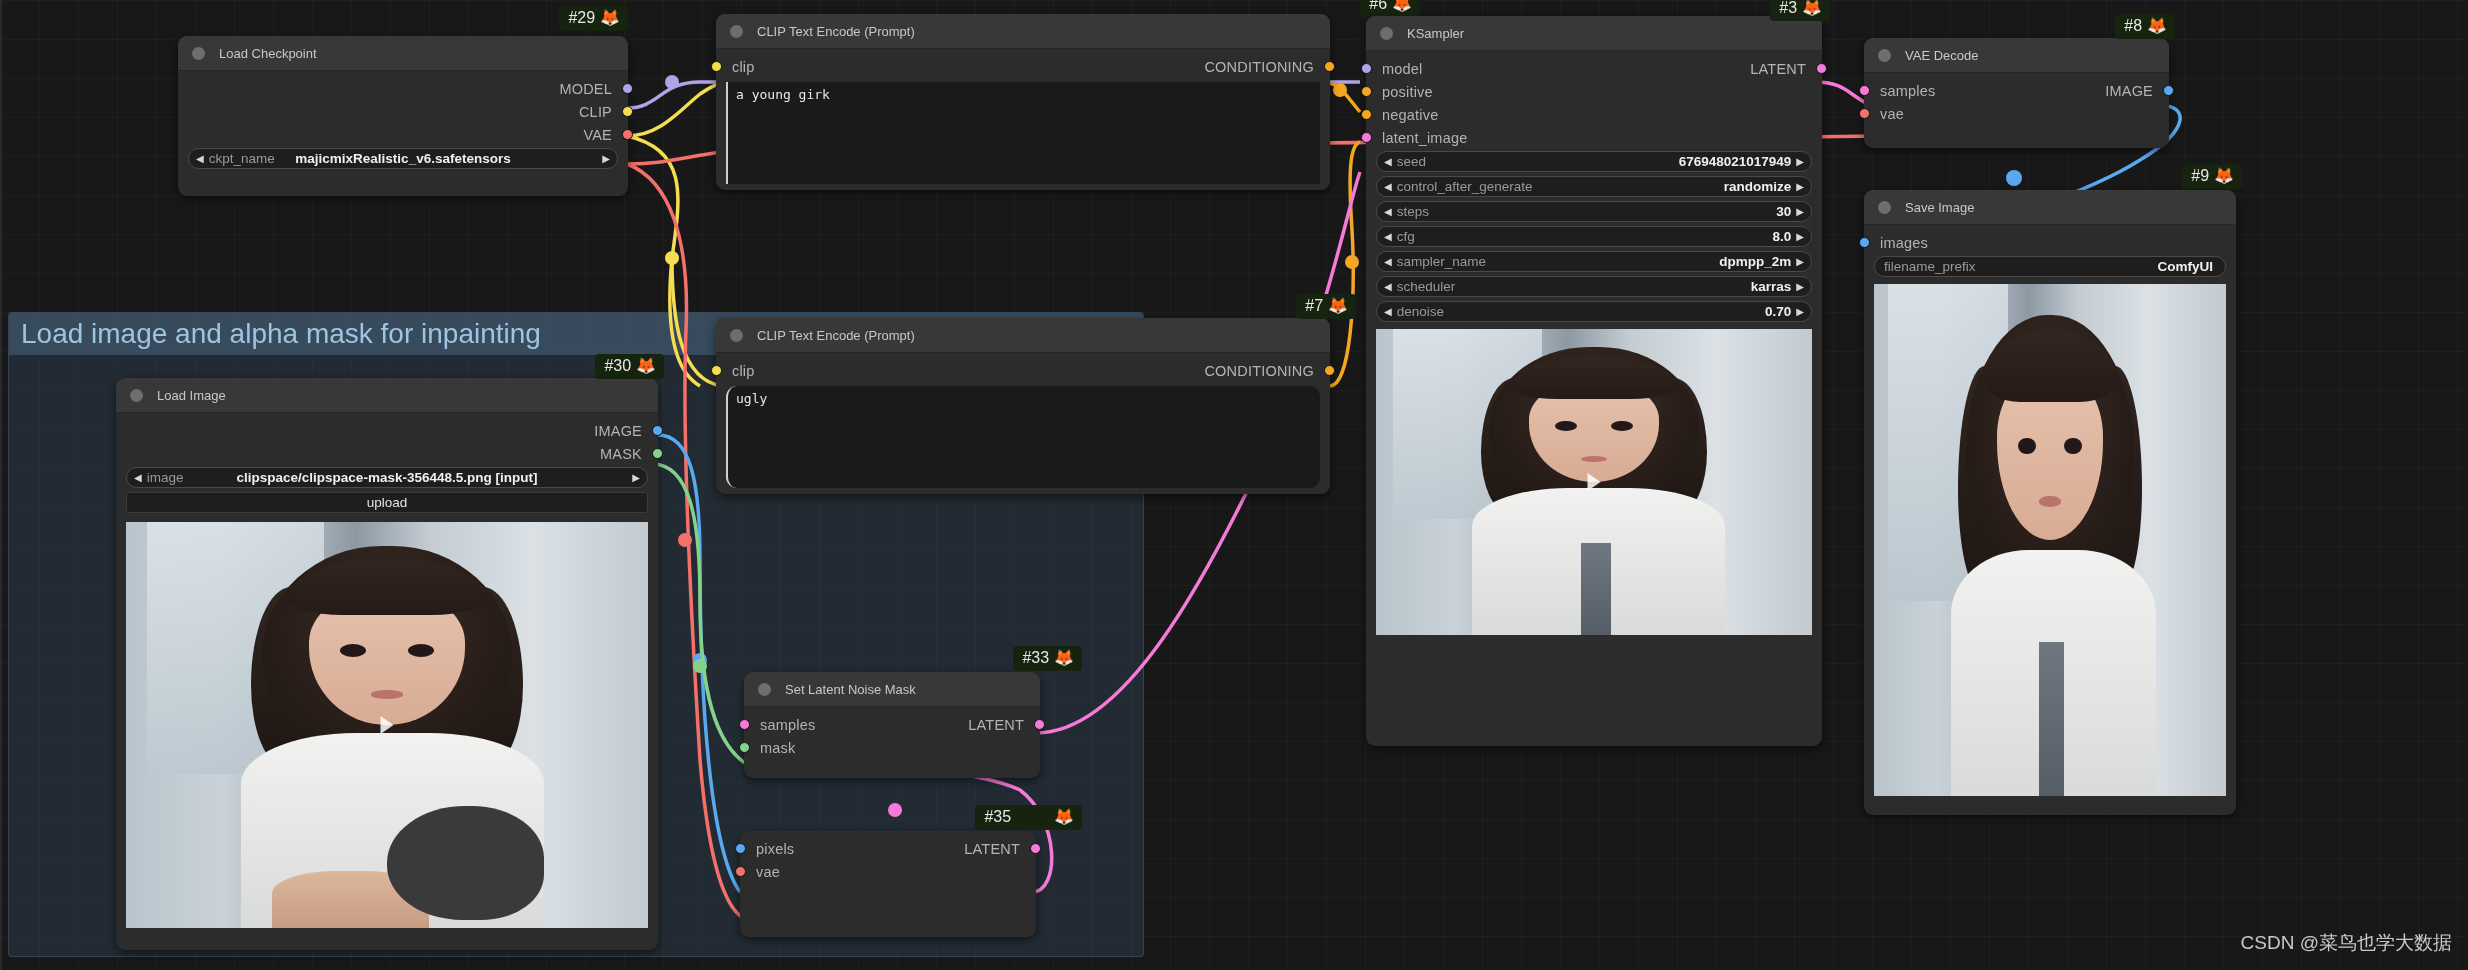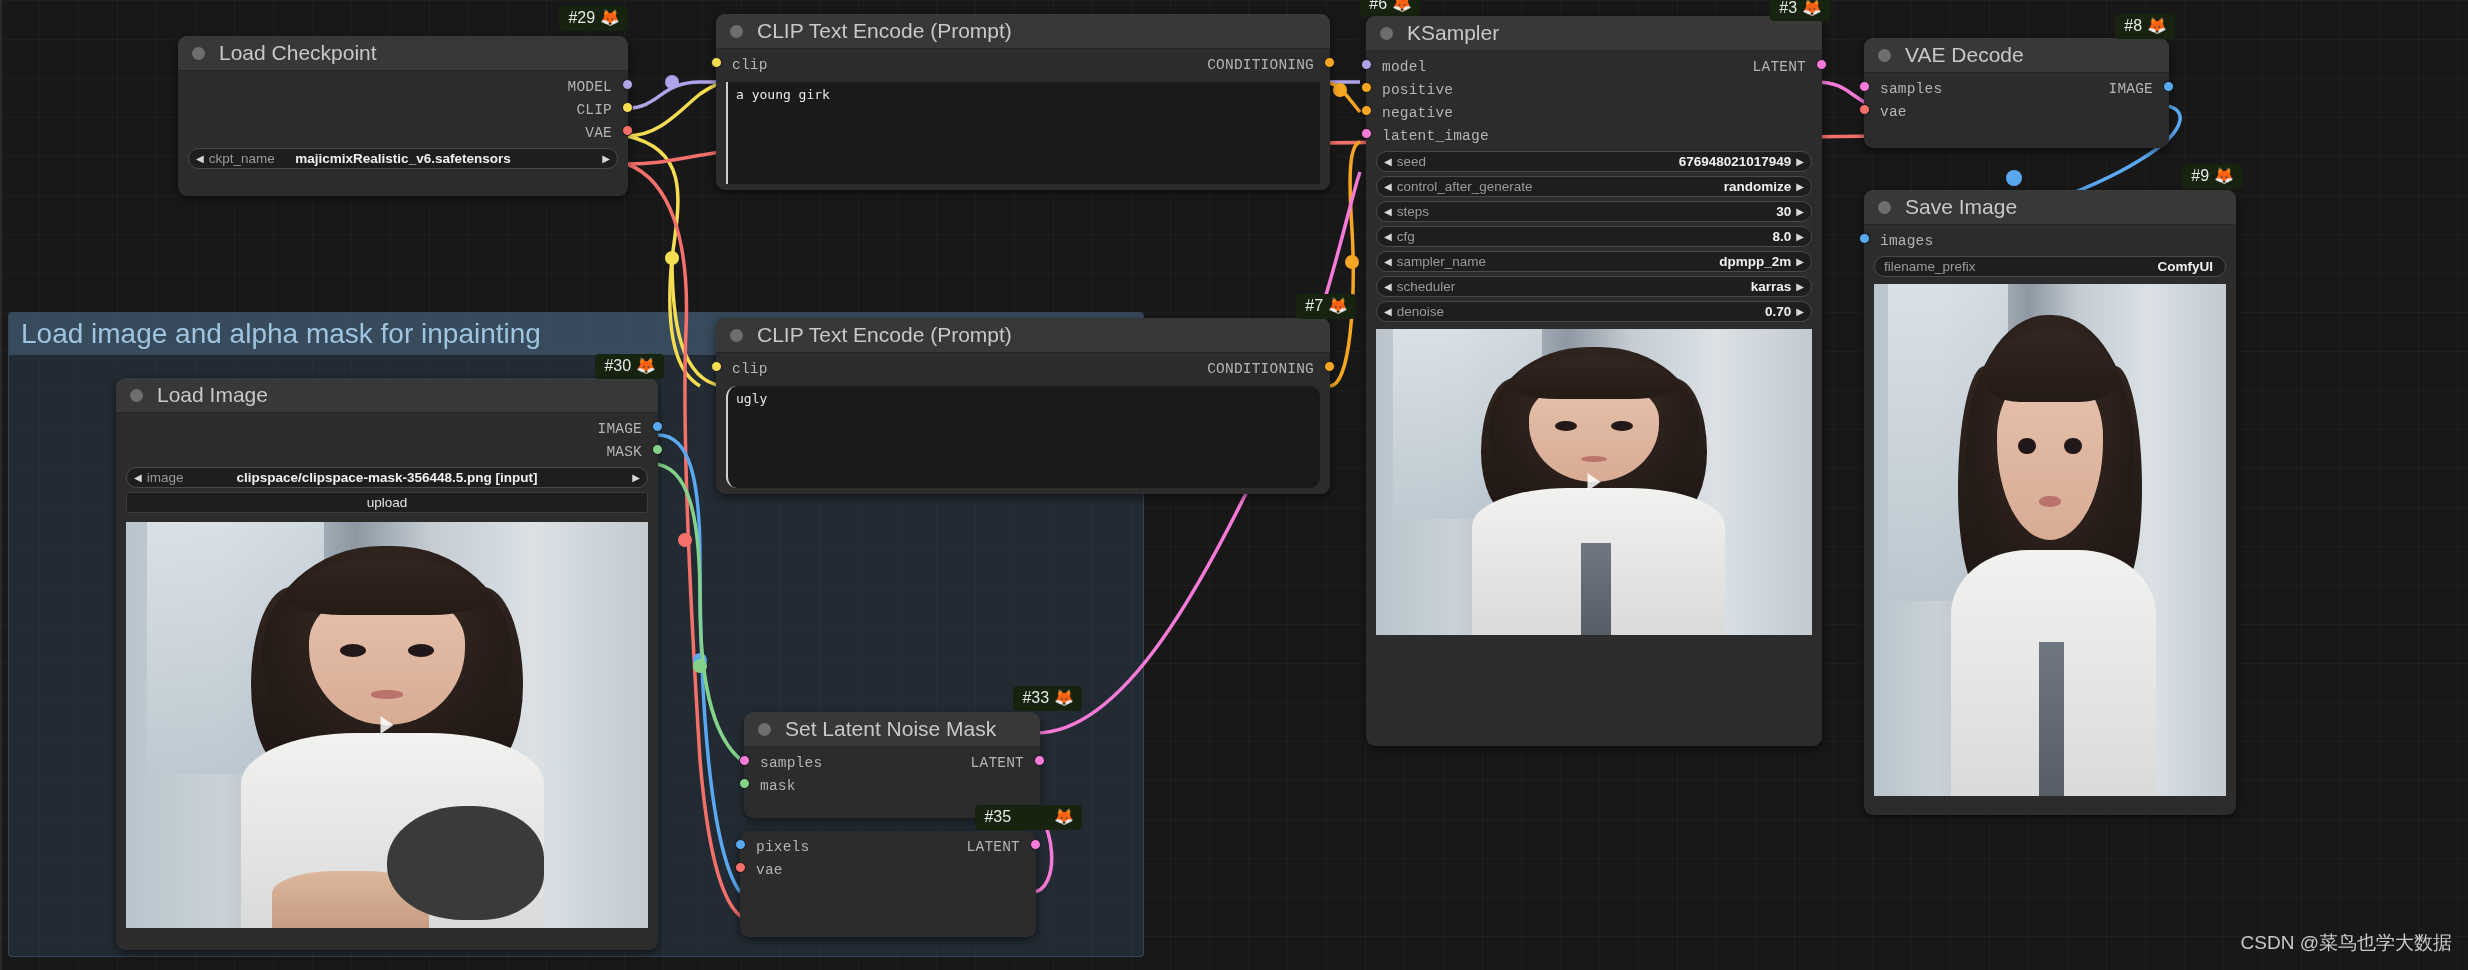--- a/index.html
+++ b/index.html
@@ -57,21 +57,21 @@
     border-bottom: 1px solid #252525;
   }
   .node-dot {
     width: 13px; height: 13px;
     border-radius: 50%;
     background: #6e6e6e;
     margin-right: 14px;
     flex: none;
   }
   .node-title {
-    font-size: 21px;
+    font-size: 13px;
     color: #c8c8c8;
     white-space: nowrap;
   }
   .node-body { padding: 8px 0 10px 0; position: relative; }
   
   .badge {
     position: absolute;
     top: -30px; right: 0;
     background: #16240f;
     color: #e8e8e8;
@@ -81,24 +81,23 @@
     display: flex; align-items: center; gap: 5px;
     white-space: nowrap;
     z-index: 30;
   }
   .badge .fox { font-size: 16px; line-height: 1; }
   
   .port-row {
     position: relative;
     height: 19px;
     display: flex;
-    align-items: flex-start;
+    align-items: center;
     margin: 0 0 4px 0;
     padding: 0 16px;
-    font-family: Liberation Mono, monospace;
   }
   .port-in, .port-out {
     position: absolute;
     width: 11px; height: 11px;
     border-radius: 50%;
     border: 1px solid #111;
   }
   .port-in { left: -5px; }
   .port-out { right: -5px; }
   .port-label-in { font-size: 14.5px; color: #b4b4b4; }
@@ -558,21 +557,21 @@
             <div class="p-lip"></div>
           <div class="p-body"></div>
             <div class="p-leg"></div>
             <div class="p-mask"></div>
         </div>
         <div class="play"></div>
       </div>
     </div>
   </div>
 
-  <div class="node" style="left:744px; top:712px; width:296px; height:106px;">
+  <div class="node" style="left:744px; top:672px; width:296px; height:106px;">
     <div class="badge" style="top:-26px; right:-42px;">
       <span>#33</span>
       <span class="fox">🦊</span>
     </div>
     <div class="node-header">
       <span class="node-dot"></span>
       <span class="node-title">Set Latent Noise Mask</span>
     </div>
     <div class="node-body">
       <div class="port-row">

